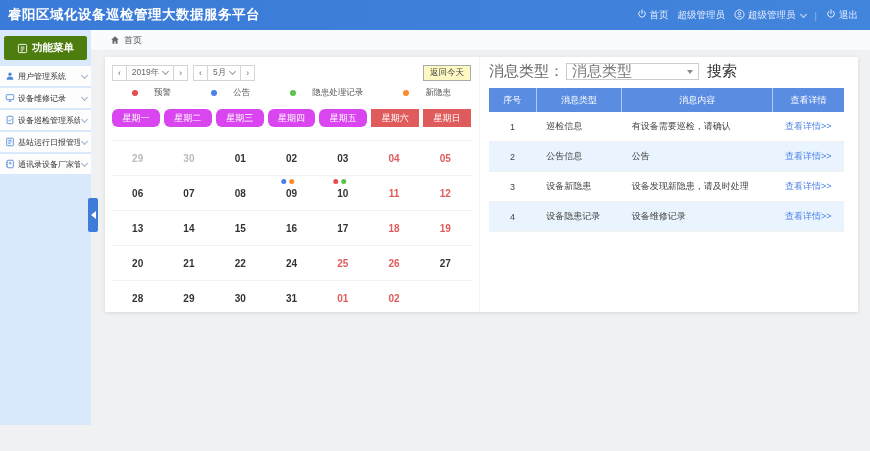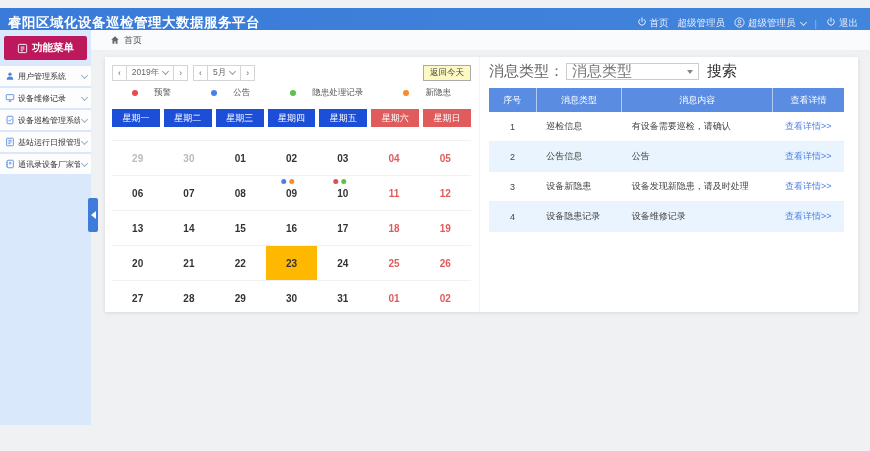--- a/index.html
+++ b/index.html
@@ -1,32 +1,32 @@
 <!DOCTYPE html>
 <html><head>
 <meta charset="utf-8">
 <style>
   html,body{margin:0;padding:0;width:870px;height:451px;overflow:hidden;
     font-family:"Liberation Sans","DejaVu Sans",sans-serif;background:#f0f1f3;}
   .app{position:relative;width:870px;height:451px;}
 
   
-  .topbar{position:absolute;top:8px;left:0;width:870px;height:30px;
+  .topbar{position:absolute;top:0;left:0;width:870px;height:30px;
     background:linear-gradient(90deg,#3a7ad8,#4285dc);display:flex;align-items:center;
     justify-content:space-between;box-sizing:border-box;}
   .app-title{color:#fff;font-size:13.5px;font-weight:bold;padding-left:8px;letter-spacing:.5px;white-space:nowrap;}
   .topnav{display:flex;align-items:center;color:#e9efff;font-size:9.5px;gap:9px;padding-right:12px;}
   .nav-item{display:flex;align-items:center;gap:3px;cursor:pointer;white-space:nowrap;}
   .nav-divider{opacity:.45;}
   .chev{width:4px;height:4px;border-right:1px solid #cfdcf7;border-bottom:1px solid #cfdcf7;
     transform:rotate(45deg);display:inline-block;margin-left:2px;margin-top:-2px;}
 
   
   .sidebar{position:absolute;top:30px;left:0;width:91px;height:395px;background:#d9e8fb;box-sizing:border-box;}
-  .sb-title{margin:6px 4px 6px;height:24px;background:#be185d;color:#fff;font-size:10.5px;font-weight:bold;
+  .sb-title{margin:6px 4px 6px;height:24px;background:#4d7c0f;color:#fff;font-size:10.5px;font-weight:bold;
     display:flex;align-items:center;justify-content:center;gap:4px;border-radius:2px;}
   .sb-item{height:20px;background:#fdfdfe;margin-bottom:2px;display:flex;align-items:center;
     padding:0 4px 0 5px;font-size:8px;color:#333;cursor:pointer;white-space:nowrap;overflow:hidden;}
   .sb-item .ic{color:#4a85d8;display:flex;margin-right:3px;flex:0 0 auto;}
   .sb-item .lbl{flex:1;overflow:hidden;}
   .sb-item .chev{border-color:#9bb0c8;margin-left:2px;flex:0 0 auto;}
 
   .collapse-tab{position:absolute;left:88px;top:198px;width:10px;height:34px;background:#3f7bd9;
     border-radius:2px;display:flex;align-items:center;justify-content:center;cursor:pointer;}
   .collapse-tab .tri{width:0;height:0;border-top:4px solid transparent;border-bottom:4px solid transparent;
@@ -50,21 +50,21 @@
   .sel-btn{height:16px;box-sizing:border-box;border:1px solid #d4d4d4;background:#fff;font-size:8.5px;
     color:#666;display:flex;align-items:center;justify-content:center;padding:0 5px;margin-right:-1px;cursor:pointer;}
   .sel-btn .chev{border-color:#999;margin-left:4px;}
   .today-btn{margin-left:auto;height:16px;box-sizing:border-box;border:1px solid #aaa;background:#fef9c3;
     font-size:8.5px;color:#444;padding:0 6px;display:flex;align-items:center;cursor:pointer;}
   .legend{display:flex;justify-content:space-around;margin-top:6px;font-size:8.5px;color:#555;}
   .legend-item{display:flex;align-items:center;gap:16px;}
   .dot{width:6px;height:6px;border-radius:50%;display:inline-block;}
   .weekdays{display:flex;gap:4px;margin-top:10px;}
   .wd{flex:1;height:18px;color:#fff;font-size:9px;display:flex;align-items:center;justify-content:center;cursor:pointer;}
-  .wd.normal{background:#1d4ed8;}
+  .wd.normal{background:#d946ef;border-radius:6px;}
   .wd.weekend{background:#e05b5b;}
   .grid{display:flex;flex-wrap:wrap;margin-top:13px;border-top:1px solid #f1f1f1;}
   .cell{width:14.285%;height:35px;box-sizing:border-box;position:relative;display:flex;align-items:center;
     justify-content:center;font-size:10px;font-weight:600;color:#333;border-bottom:1px solid #f1f1f1;cursor:pointer;}
   .cell.dim{color:#bbb;}
   .cell.red{color:#e05b5b;}
   .cell.sel{background:#ffb800;color:#333;}
   .dots{position:absolute;top:3px;left:50%;transform:translateX(-75%);display:flex;gap:3px;}
   .dots i{width:5px;height:5px;border-radius:50%;display:block;}
 
@@ -324,23 +324,20 @@
             <span>19</span>
           </span>
           <span class="cell norm">
             <span>20</span>
           </span>
           <span class="cell norm">
             <span>21</span>
           </span>
           <span class="cell norm">
             <span>22</span>
-          </span>
-          <span class="cell sel">
-            <span>23</span>
           </span>
           <span class="cell norm">
             <span>24</span>
           </span>
           <span class="cell red">
             <span>25</span>
           </span>
           <span class="cell red">
             <span>26</span>
           </span>

